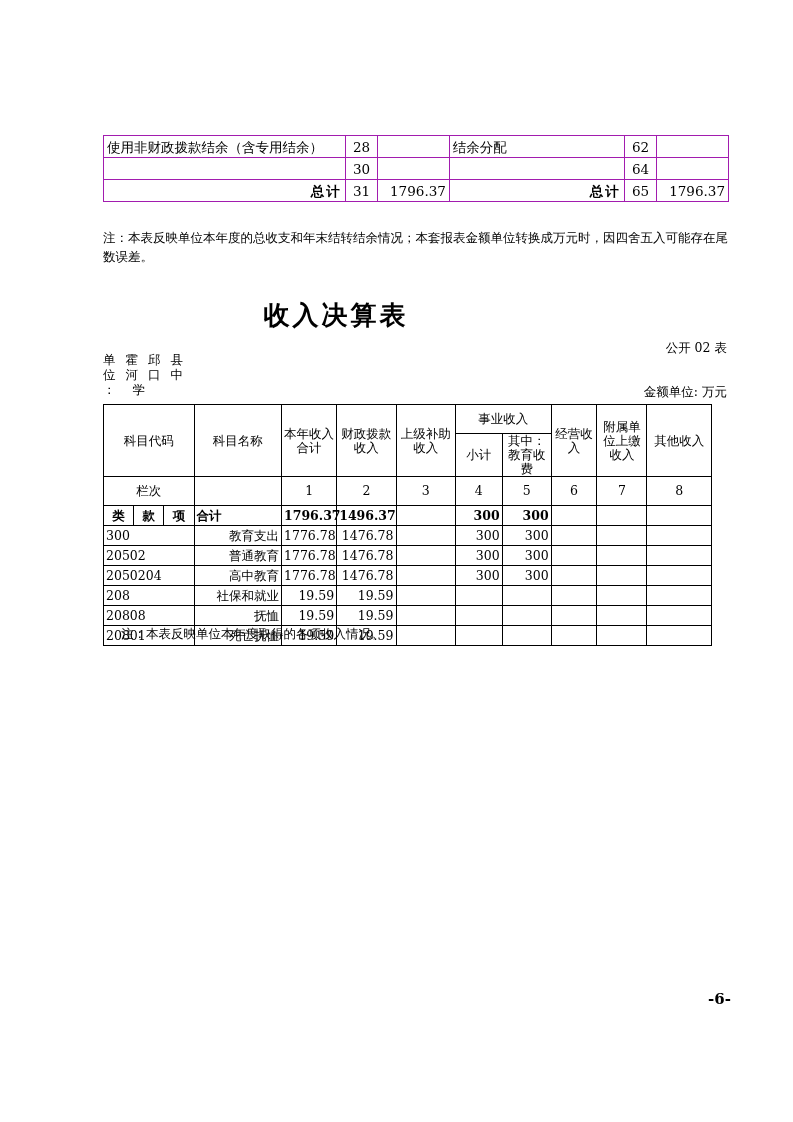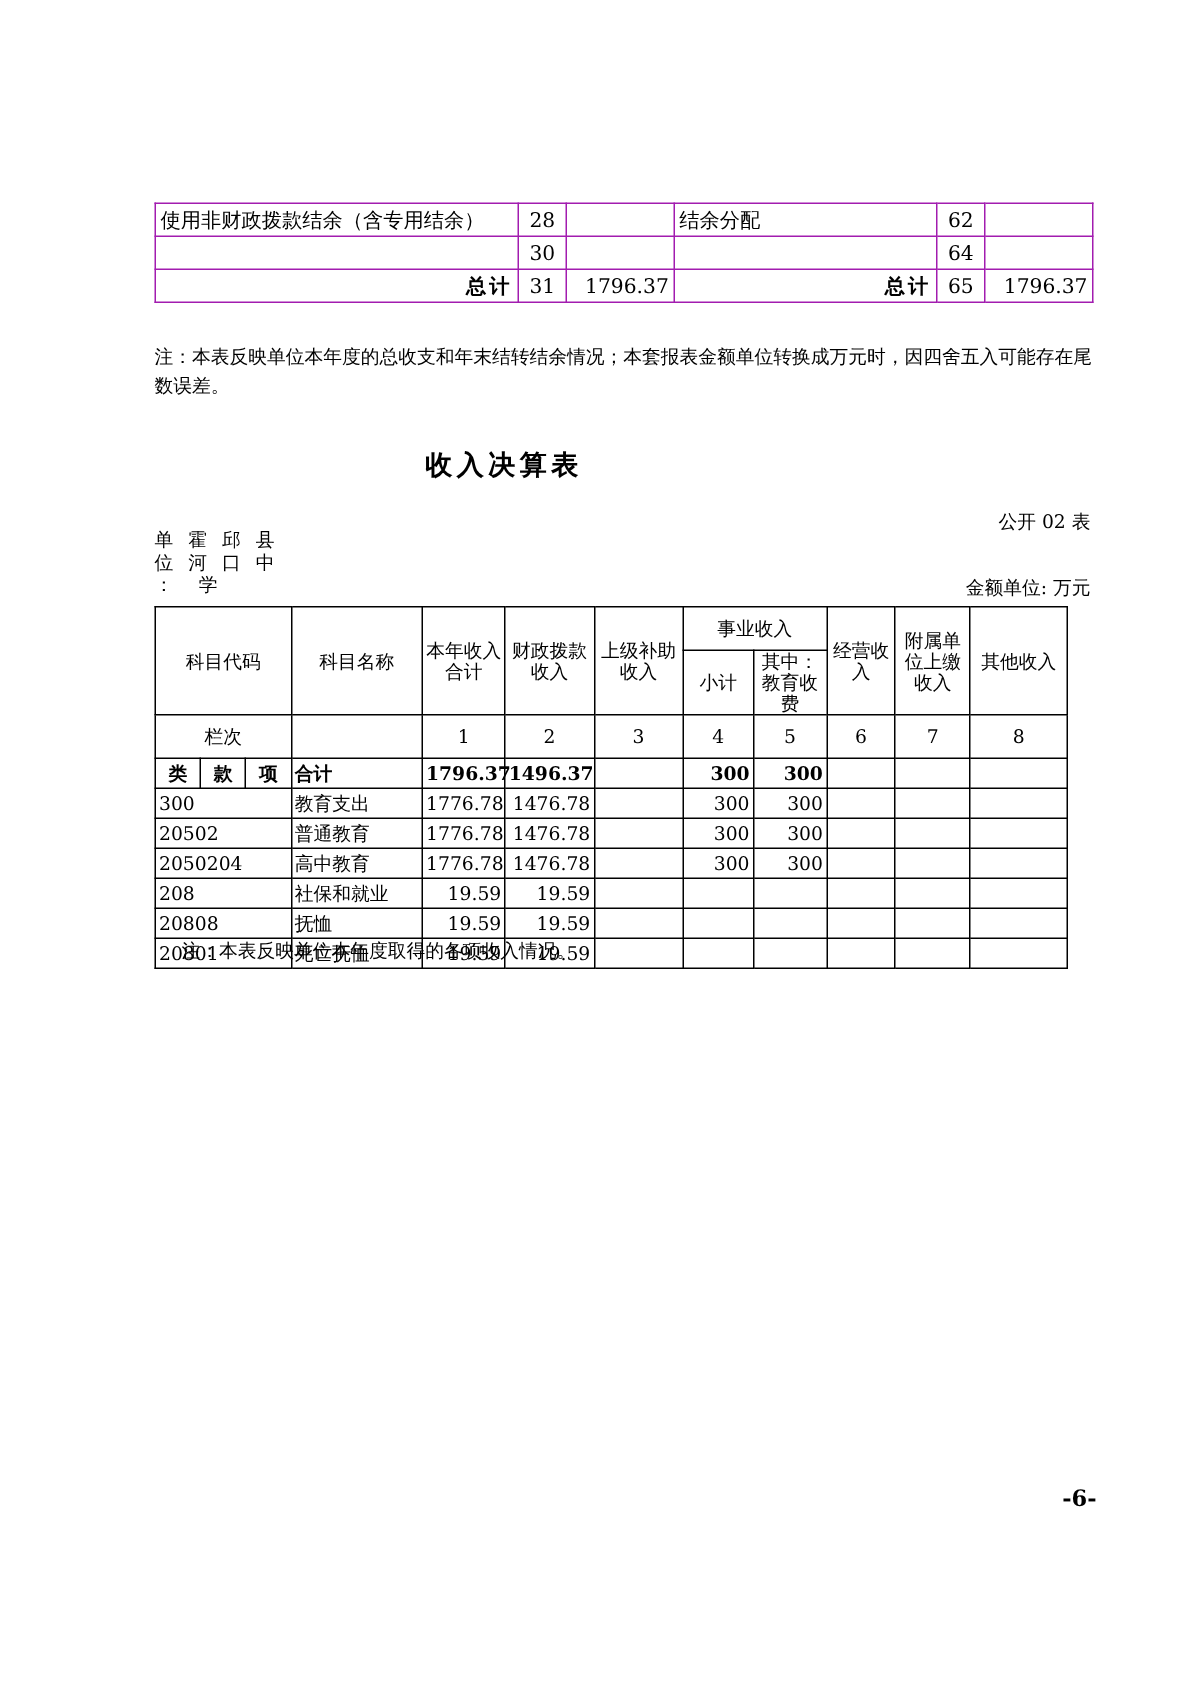--- a/index.html
+++ b/index.html
@@ -59,21 +59,21 @@
     font-family: "DejaVu Serif", "Liberation Serif", serif;
   }
 
   
   .main-title {
     position: absolute;
     left: 0;
     top: 298px;
     width: 672px;
     text-align: center;
-    font-size: 18px;
+    font-size: 26px;
     font-weight: bold;
     letter-spacing: 3px;
     font-family: "DejaVu Serif", "Liberation Serif", serif;
   }
 
   
   .form-no {
     position: absolute;
     right: 66px;
     top: 340px;
@@ -128,21 +128,21 @@
   .c6 { width: 44px; }
   .c7 { width: 48px; }
   .c8 { width: 62px; }
 
   .sub3 { width: 29px; text-align: center; }
   .rowlabel { text-align: left; }
   .num { text-align: right; padding-right: 4px; }
   .body-row td { height: 19px; }
   .total-row td { height: 19px; font-weight: bold; }
   .code-cell { text-align: left; padding-left: 4px; }
-  .name-cell { text-align: left; padding-left: 4px; }
+  .name-cell { text-align: right; padding-left: 4px; }
   .tiny-col { text-align: center; }
 
   .note-bottom {
     position: absolute;
     left: 121px;
     top: 626px;
     font-size: 12.5px;
   }
 
   .page-num {

